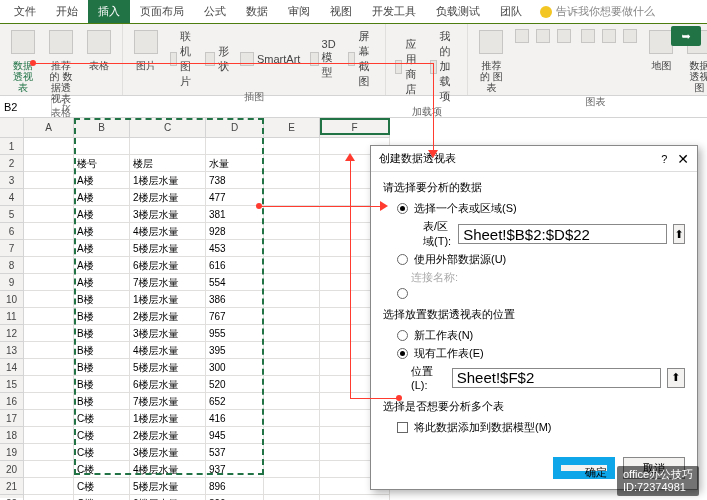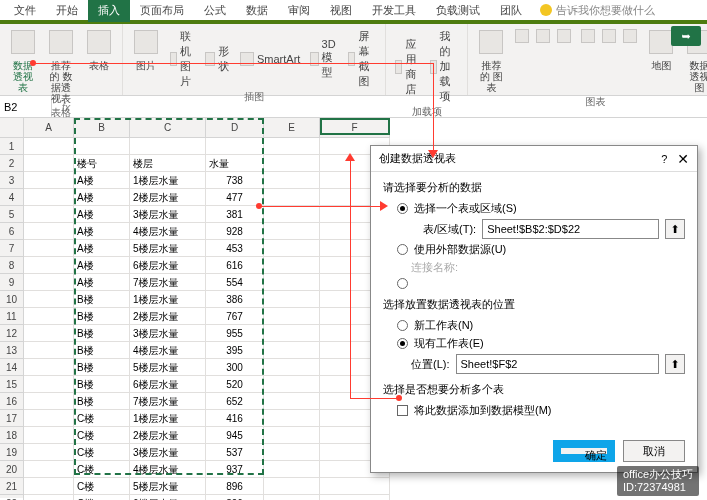--- a/index.html
+++ b/index.html
@@ -1,17 +1,17 @@
 <!DOCTYPE html>
 <html><head>
 <meta charset="utf-8">
 <style>
 *{box-sizing:border-box;margin:0;padding:0;font-family:"Microsoft YaHei",SimSun,sans-serif;font-size:11px;}
 body{background:#fff;width:707px;height:500px;overflow:hidden;position:relative;}
-.ribbon-tabs{background:#fff;border-bottom:4px solid #4d7c0f;height:24px;display:flex;align-items:center;padding-left:4px;}
+.ribbon-tabs{background:#fff;border-bottom:1px solid #4d7c0f;height:24px;display:flex;align-items:center;padding-left:4px;}
 .tab{padding:4px 10px;color:#444;cursor:pointer;}
 .tab.active{background:#217346;color:#fff;}
 .tell-me{margin-left:8px;color:#888;display:flex;align-items:center;gap:4px;}
 .bulb{width:12px;height:12px;background:#f3c623;border-radius:50%;}
 .ribbon{height:72px;background:#f3f2f1;border-bottom:1px solid #d4d4d4;display:flex;position:relative;}
 .group{border-right:1px solid #e1dfdd;padding:2px 6px;display:flex;flex-direction:column;justify-content:space-between;height:100%;}
 .group-label{text-align:center;font-size:10px;color:#666;padding-bottom:2px;}
 .group-body{display:flex;gap:4px;align-items:flex-start;flex:1;padding-top:2px;}
 .big-btn{display:flex;flex-direction:column;align-items:center;gap:6px;padding:2px 4px;cursor:pointer;min-width:34px;}
 .big-btn .ico{width:24px;height:24px;background:#e8e6e3;border:1px solid #c8c6c4;display:flex;align-items:center;justify-content:center;}
@@ -31,37 +31,37 @@
 .row-hdr.first{height:20px;}
 .grid{position:relative;}
 .col-hdrs{display:flex;background:#f3f2f1;height:20px;}
 .col-hdr{border-right:1px solid #d4d4d4;border-bottom:1px solid #d4d4d4;text-align:center;font-size:10px;color:#444;line-height:20px;}
 .cells{position:relative;}
 .row{display:flex;height:17px;}
 .cell{border-right:1px solid #e1dfdd;border-bottom:1px solid #e1dfdd;padding:0 3px;line-height:17px;font-size:10px;overflow:hidden;white-space:nowrap;}
 .cA{width:50px;}
 .cB{width:56px;}
 .cC{width:76px;}
-.cD{width:58px;text-align:center;}
+.cD{width:58px;text-align:left;}
 .cE{width:56px;}
 .cF{width:70px;}
 .marquee{position:absolute;border:2px dashed #217346;pointer-events:none;}
 .sel-cell{position:absolute;border:2px solid #217346;pointer-events:none;}
 .dialog{position:absolute;top:145px;left:370px;width:328px;background:#fff;border:1px solid #888;box-shadow:3px 3px 8px rgba(0,0,0,.3);}
 .dlg-title{height:26px;background:#fff;border-bottom:1px solid #ddd;display:flex;align-items:center;padding:0 8px;justify-content:space-between;}
 .dlg-title-r{display:flex;gap:10px;align-items:center;}
 .dlg-close{cursor:pointer;font-size:14px;}
 .dlg-body{padding:8px 12px;}
 .dlg-section{margin-bottom:8px;}
 .dlg-h{font-size:11px;margin-bottom:6px;}
 .dlg-row{display:flex;align-items:center;gap:6px;margin:3px 0 3px 14px;font-size:11px;}
 .radio{width:11px;height:11px;border:1px solid #666;border-radius:50%;display:inline-flex;align-items:center;justify-content:center;}
 .radio.on::after{content:"";width:5px;height:5px;background:#000;border-radius:50%;}
 .chk{width:11px;height:11px;border:1px solid #666;display:inline-block;}
-.txt-in{border:1px solid #888;height:20px;padding:0 4px;flex:1;font-size:11px;}
+.txt-in{border:1px solid #888;height:20px;padding:0 4px;flex:1;font-size:15px;}
 .range-btn{width:20px;height:20px;border:1px solid #888;background:#f3f2f1;cursor:pointer;display:flex;align-items:center;justify-content:center;}
 .dlg-btn-row{display:flex;justify-content:flex-end;gap:8px;padding:6px 12px 10px;}
 .dlg-btn{min-width:62px;height:22px;border:1px solid #888;background:#f3f2f1;cursor:pointer;font-size:11px;}
 .dlg-btn.primary{border:8px solid #0ea5e9;padding-left:24px;}
 .disabled{color:#aaa;}
 .watermark{position:absolute;bottom:4px;right:8px;background:rgba(0,0,0,.55);color:#fff;font-size:10px;padding:2px 6px;border-radius:2px;display:flex;flex-direction:column;line-height:1.2;}
 .arrow-line{position:absolute;background:#ff3b30;pointer-events:none;}
 .arrow-head{position:absolute;width:0;height:0;pointer-events:none;}
 .red-dot{position:absolute;width:6px;height:6px;background:#ff3b30;border-radius:50%;}
 </style>

